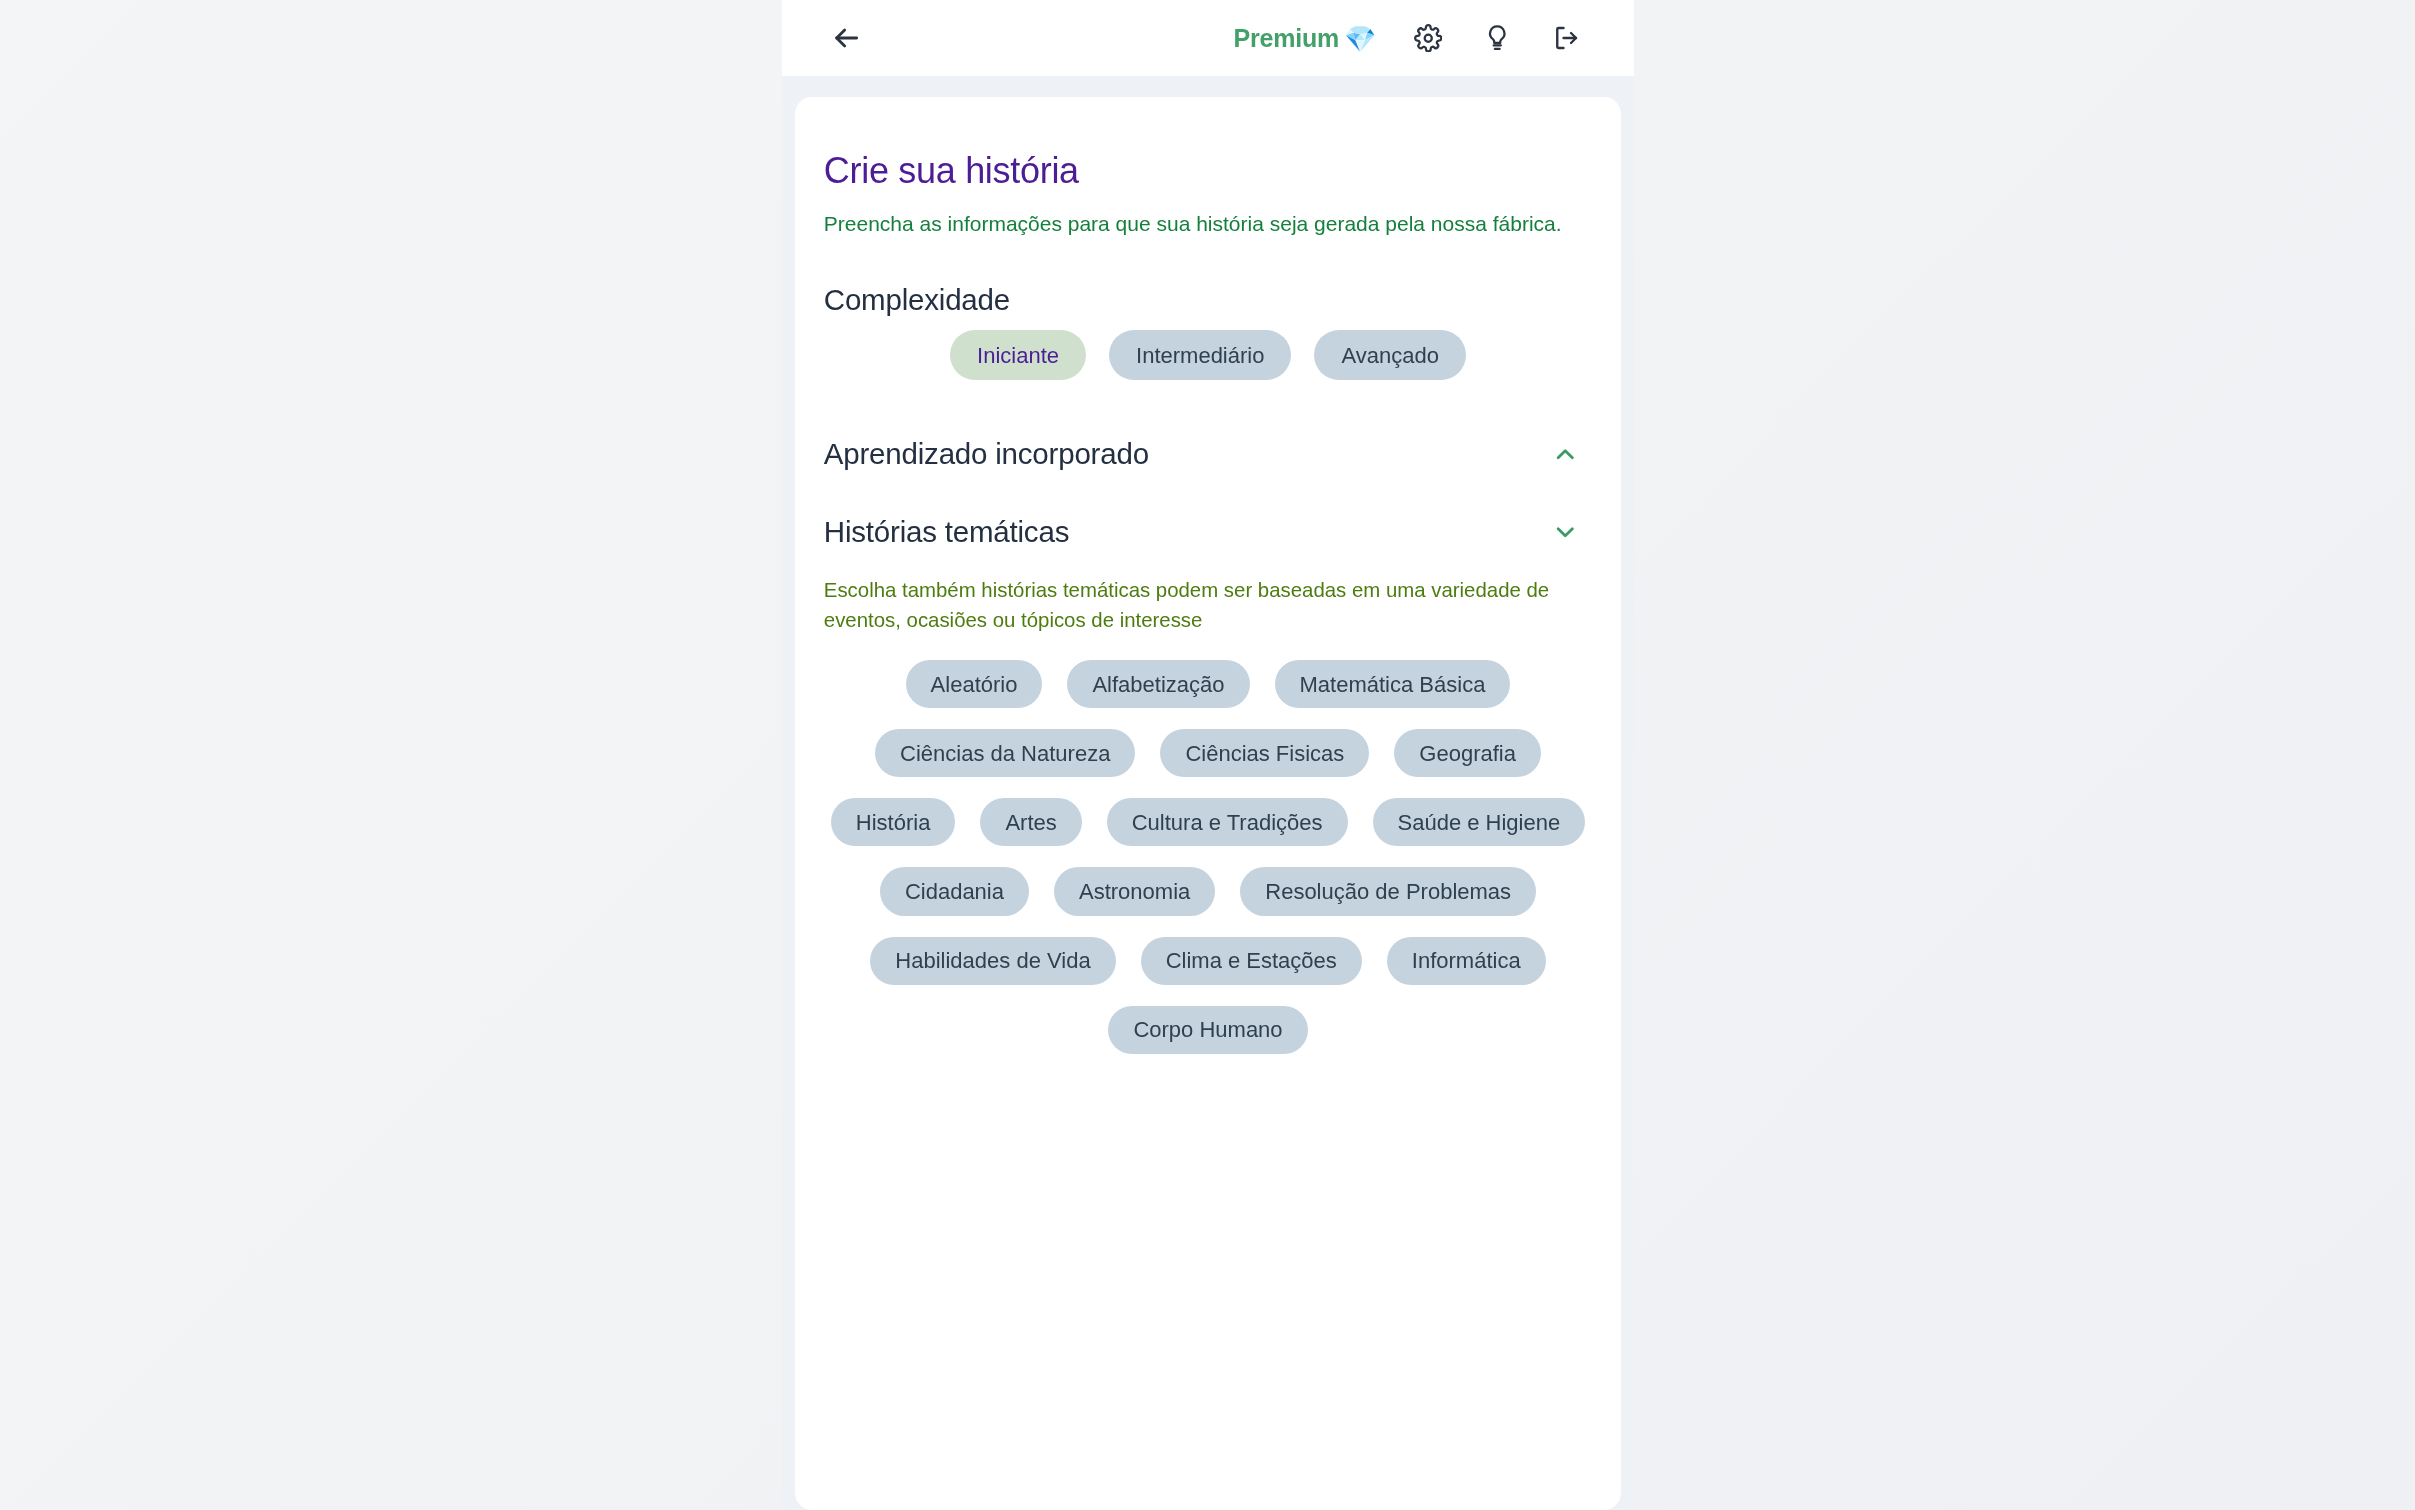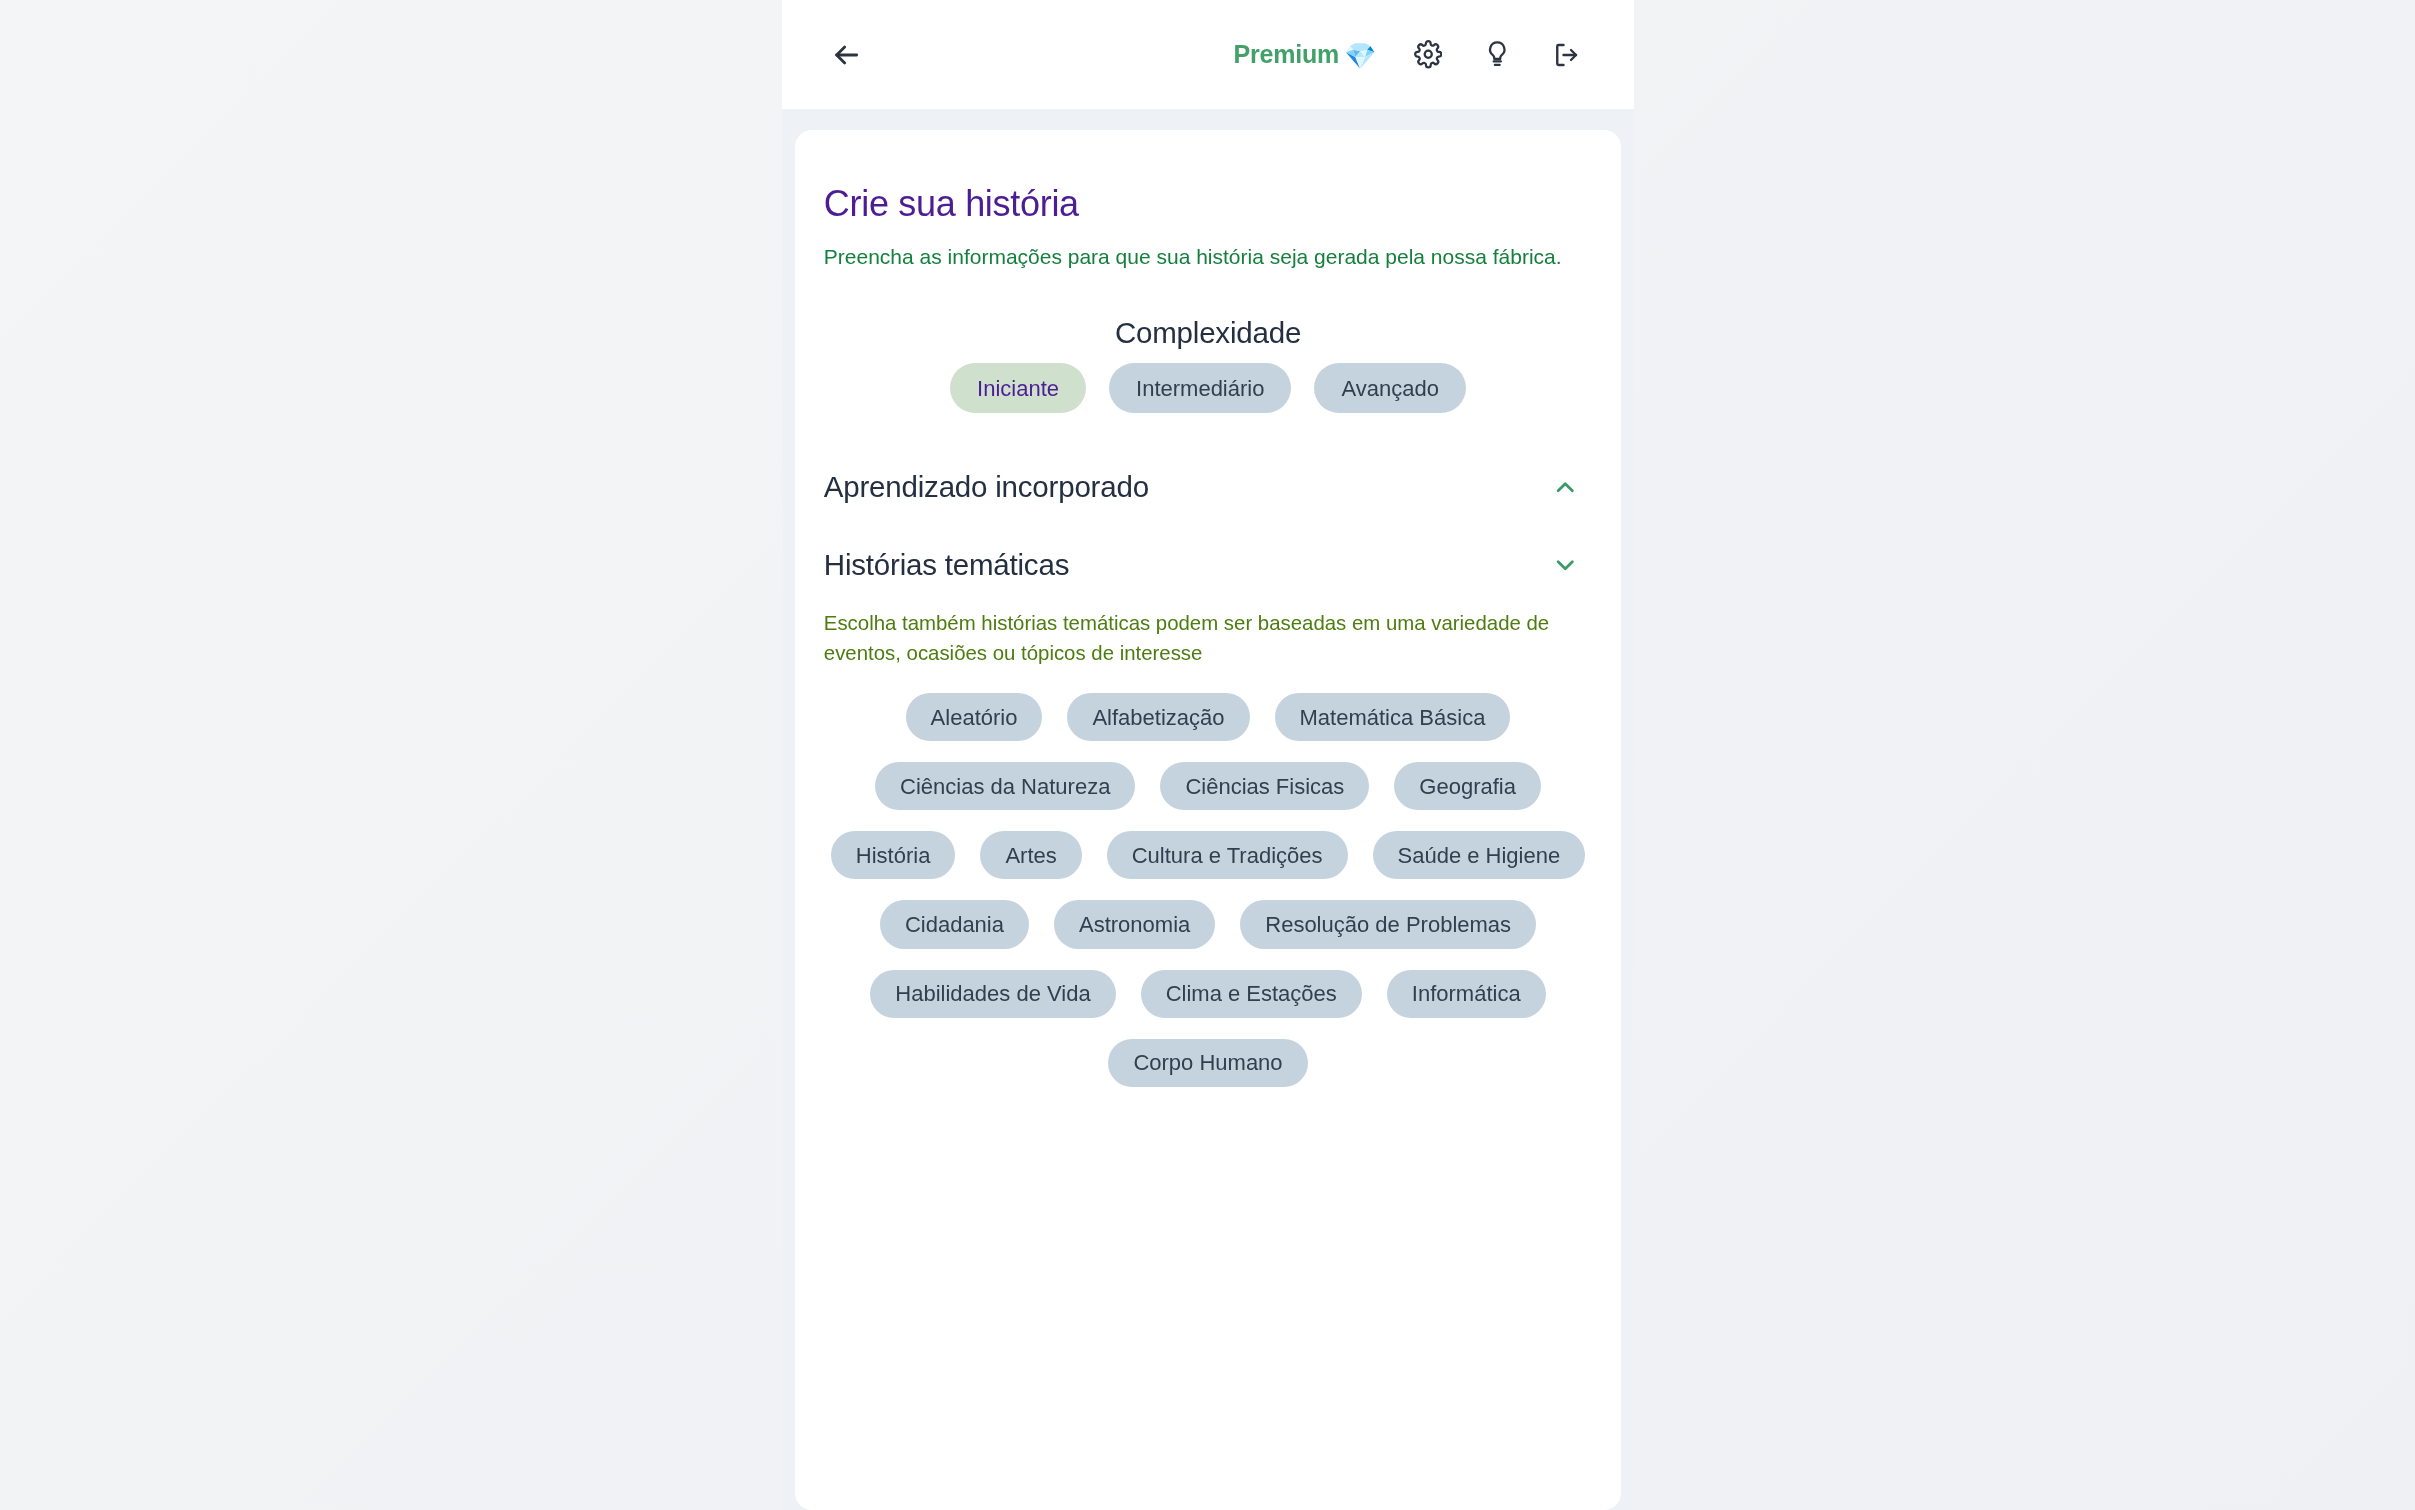--- a/index.html
+++ b/index.html
@@ -24,21 +24,21 @@
     width: 852px;
     height: 1510px;
     background: #ffffff;
     display: flex;
     flex-direction: column;
     overflow: hidden;
   }
 
   
   .appbar {
-    height: 109px;
+    height: 76px;
     background: #ffffff;
     display: flex;
     align-items: center;
     padding: 0 46px 0 38px;
     flex: 0 0 auto;
     position: relative;
   }
 
   .back-btn {
     width: 51px;
@@ -123,21 +123,20 @@
     max-width: 761px;
     margin-bottom: 44px;
   }
 
   .section-title {
     font-size: 29.5px;
     font-weight: 400;
     color: #243041;
     letter-spacing: -0.2px;
     margin-bottom: 13.3px;
-    text-align: center;
   }
 
   .section-sub {
     font-size: 20.4px;
     line-height: 1.45;
     color: #5c6874;
     text-align: justify;
     max-width: 775px;
     margin-bottom: 28.5px;
   }

